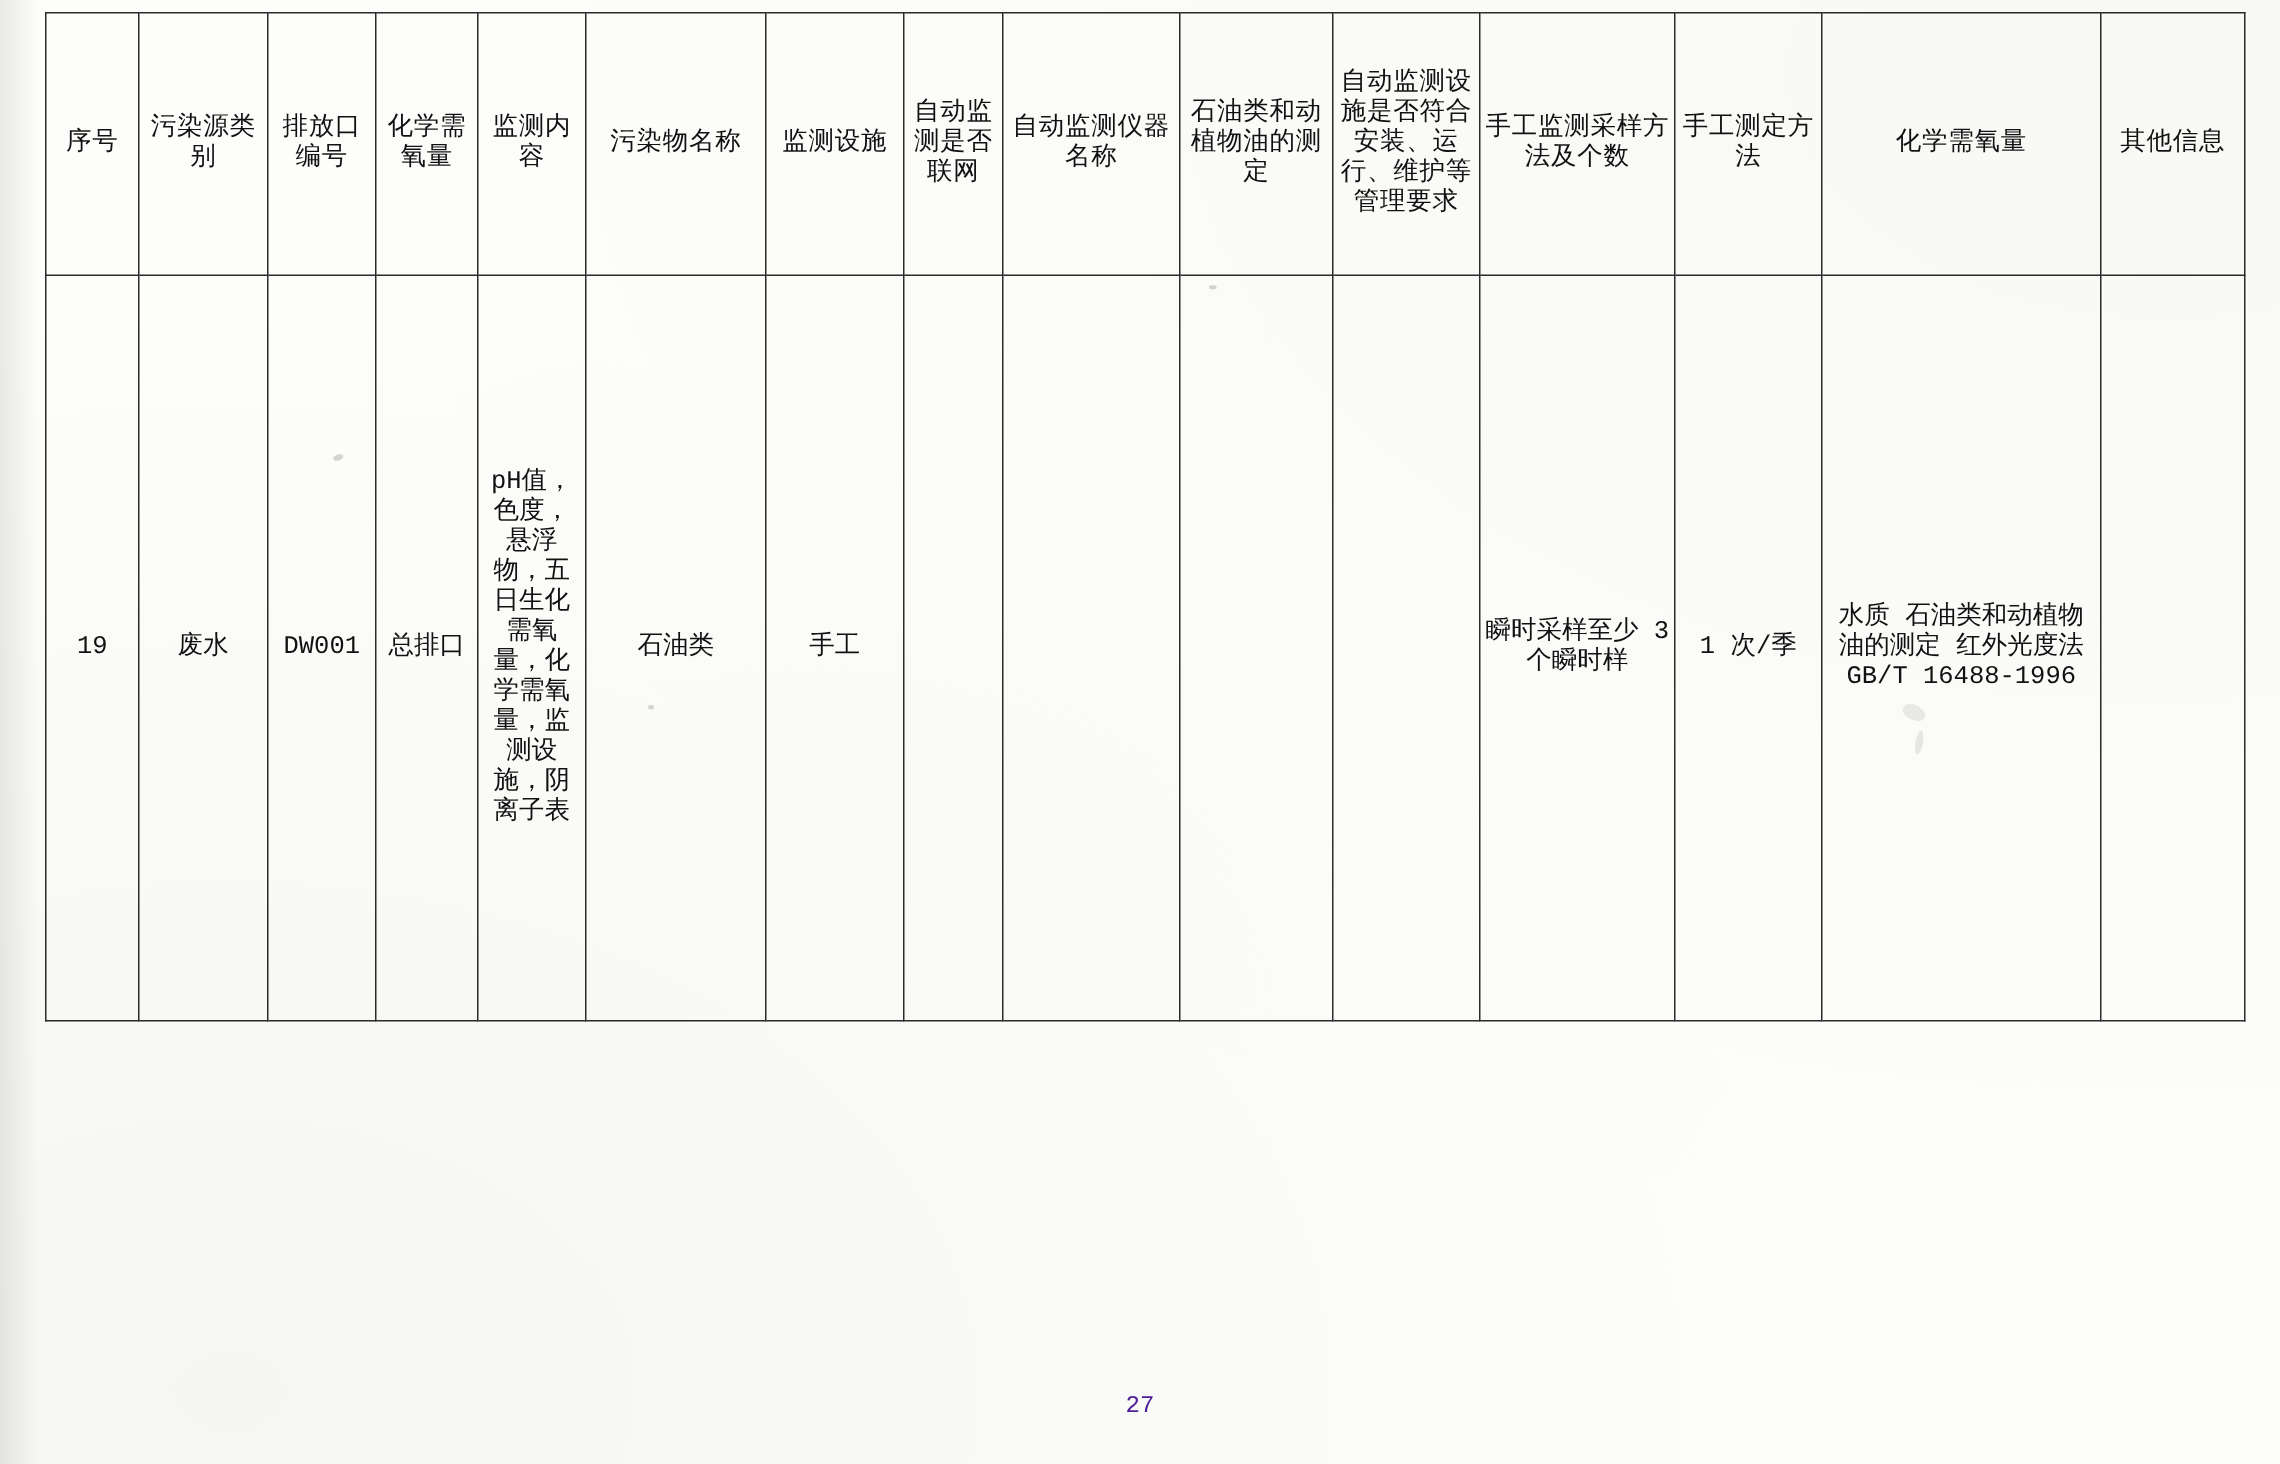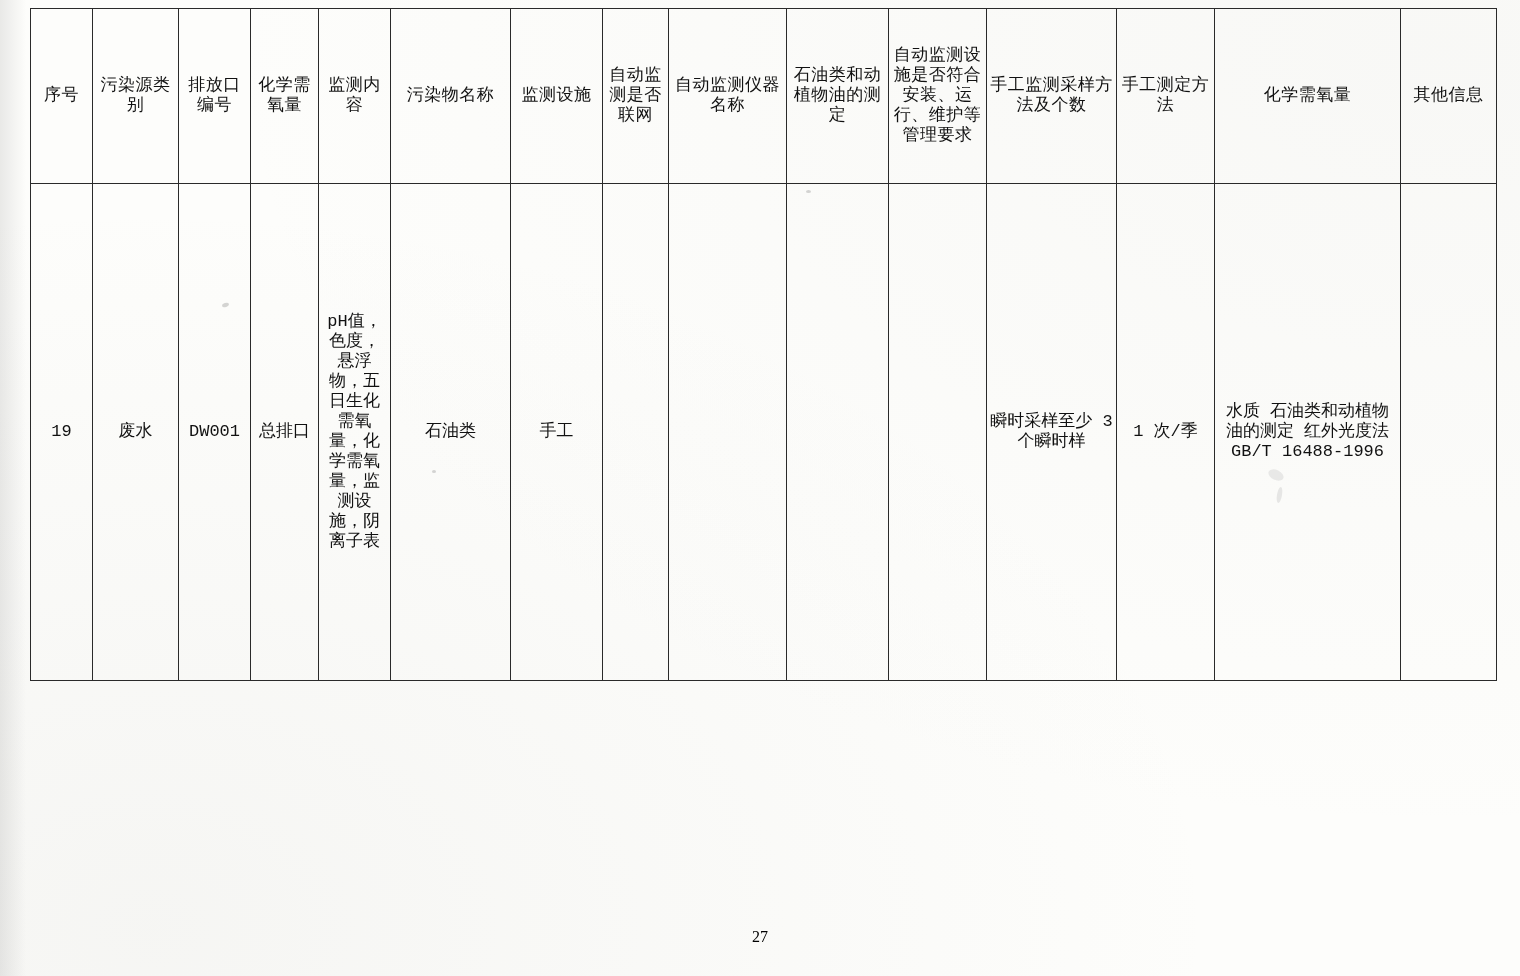--- a/index.html
+++ b/index.html
@@ -82,22 +82,22 @@
     padding: 4px 8px;
     text-align: center;
   }
   .page-number {
     position: absolute;
     left: 0;
     right: 0;
     top: 928px;
     text-align: center;
     font-size: 16px;
-    color: #000000;
-    font-family: Liberation Serif, serif;
+    color: #4c1d95;
+    font-family: Liberation Mono, monospace;
   }
   
   .speck {
     position: absolute;
     background: rgba(120,120,120,0.30);
     border-radius: 50%;
     pointer-events: none;
   }
   .s1 { left: 222px; top: 303px; width: 7px; height: 4px; transform: rotate(-20deg); }
   .s2 { left: 806px; top: 190px; width: 5px; height: 3px; }

